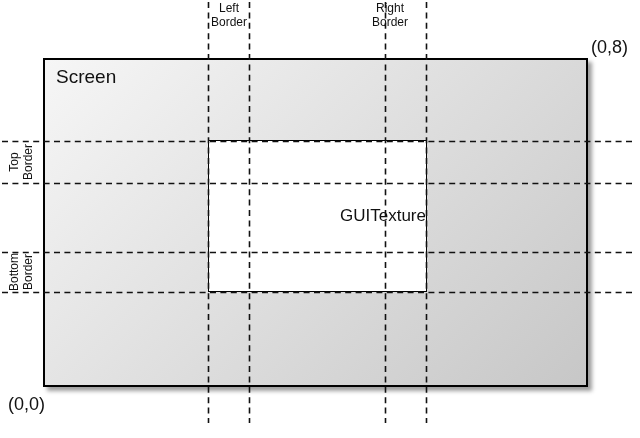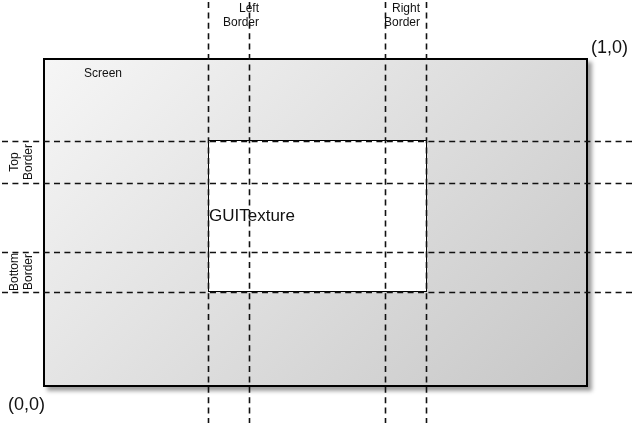--- a/index.html
+++ b/index.html
@@ -17,51 +17,50 @@
     left: 43px; top: 58px;
     width: 545px; height: 329px;
     box-sizing: border-box;
     border: 2px solid #000;
     background: linear-gradient(135deg, var(--grad-start, #f6f6f6) 0%, var(--grad-end, #c7c7c7) 100%);
     box-shadow: 4px 4px 4px rgba(0,0,0,0.38);
   }
   .screen-label {
     position: absolute;
     left: 11px; top: 6px;
-    font-size: 12px;
+    font-size: 19px;
     color: #111;
-    margin-left: 28px;
   }
   .texture {
     position: absolute;
     left: 208px; top: 140px;
     width: 219px; height: 152px;
     box-sizing: border-box;
     border: 1.5px solid #000;
     background: var(--texture-fill, #ffffff);
     display: flex;
     align-items: center;
-    justify-content: flex-start;
+    justify-content: flex-end;
   }
   .texture-label { font-size: 17px; color: #111; }
   .guides {
     position: absolute;
     left: 0; top: 0;
     pointer-events: none;
   }
   .guides line {
     stroke: var(--line, #111111);
     stroke-width: 1.6;
     stroke-dasharray: 6 4.4;
   }
   .hlabel {
     position: absolute;
     width: 60px;
     top: 1px;
-    text-align: right;
+    text-align: center;
     font-size: 12px;
     line-height: 14px;
     color: #111;
   }
   .hlabel.left  { left: 199px; }
   .hlabel.right { left: 360px; }
   .vlabel {
     position: absolute;
     width: 60px; height: 28px;
     left: -9px;
@@ -120,17 +119,17 @@
   <div class="vlabel top">
     <span class="lbl-line">Top</span>
     <span class="lbl-line">Border</span>
   </div>
 
   <div class="vlabel bottom">
     <span class="lbl-line">Bottom</span>
     <span class="lbl-line">Border</span>
   </div>
 
-  <span class="coord unit">(1,0)</span>
+  <span class="coord unit">(0,8)</span>
 
   <span class="coord origin">(0,0)</span>
 
 </div>
 
 </body></html>

